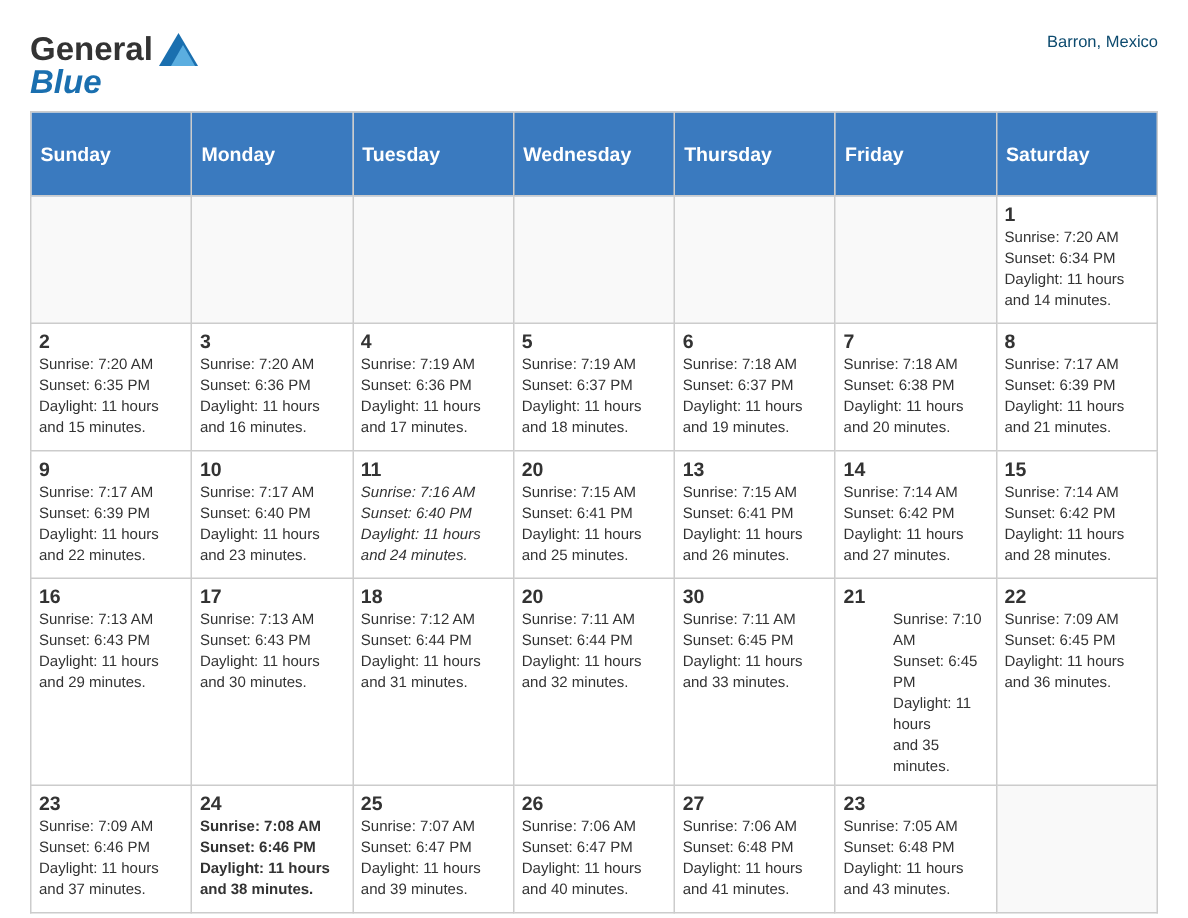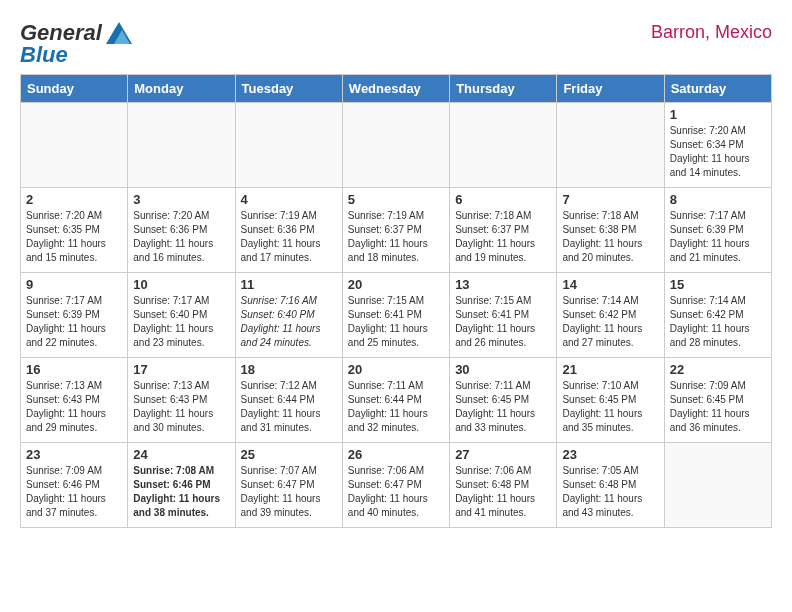--- a/index.html
+++ b/index.html
@@ -13,47 +13,47 @@
     .header {
       display: flex;
       justify-content: space-between;
       align-items: flex-start;
       margin-bottom: 6px;
     }
     .logo {
       display: flex;
       align-items: center;
     }
-    .logo-general { color: #333; font-style: italic; }
+    .logo-general { color: #333; }
     .logo-blue { color: #1a6faf; }
     .title-block {
       text-align: right;
     }
     .month-title {
       font-size: 36px;
       font-weight: bold;
       color: #333;
       line-height: 1.1;
     }
     .location {
-      font-size: 18px;
-      color: #be185d;
+      font-size: 11px;
+      color: #0c4a6e;
       margin-top: 2px;
     }
     .calendar {
       width: 100%;
       border-collapse: collapse;
       border: 1px solid #ccc;
     }
     .calendar th {
       background-color: #3a7abf;
       color: #fff;
       font-size: 13px;
       font-weight: bold;
-      padding: 6px 6px;
+      padding: 20px 6px;
       text-align: left;
       border: 1px solid #ccc;
     }
     .calendar td {
       border: 1px solid #ccc;
       vertical-align: top;
       padding: 4px 5px;
       width: 107px;
       min-height: 80px;
       font-size: 10.5px;
@@ -260,21 +260,21 @@
         </td>
         <td>
           <span class="day-number">30</span>
           <div class="day-info" style="white-space: pre-line;">Sunrise: 7:11 AM
 Sunset: 6:45 PM
 Daylight: 11 hours
 and 33 minutes.</div>
         </td>
         <td>
           <span class="day-number">21</span>
-          <div class="day-info" style="white-space: pre-line;">Sunrise: 7:10 AM
+          <div class="day-info" style="white-space: pre-line; margin-left: 33px;">Sunrise: 7:10 AM
 Sunset: 6:45 PM
 Daylight: 11 hours
 and 35 minutes.</div>
         </td>
         <td>
           <span class="day-number">22</span>
           <div class="day-info" style="white-space: pre-line;">Sunrise: 7:09 AM
 Sunset: 6:45 PM
 Daylight: 11 hours
 and 36 minutes.</div>

